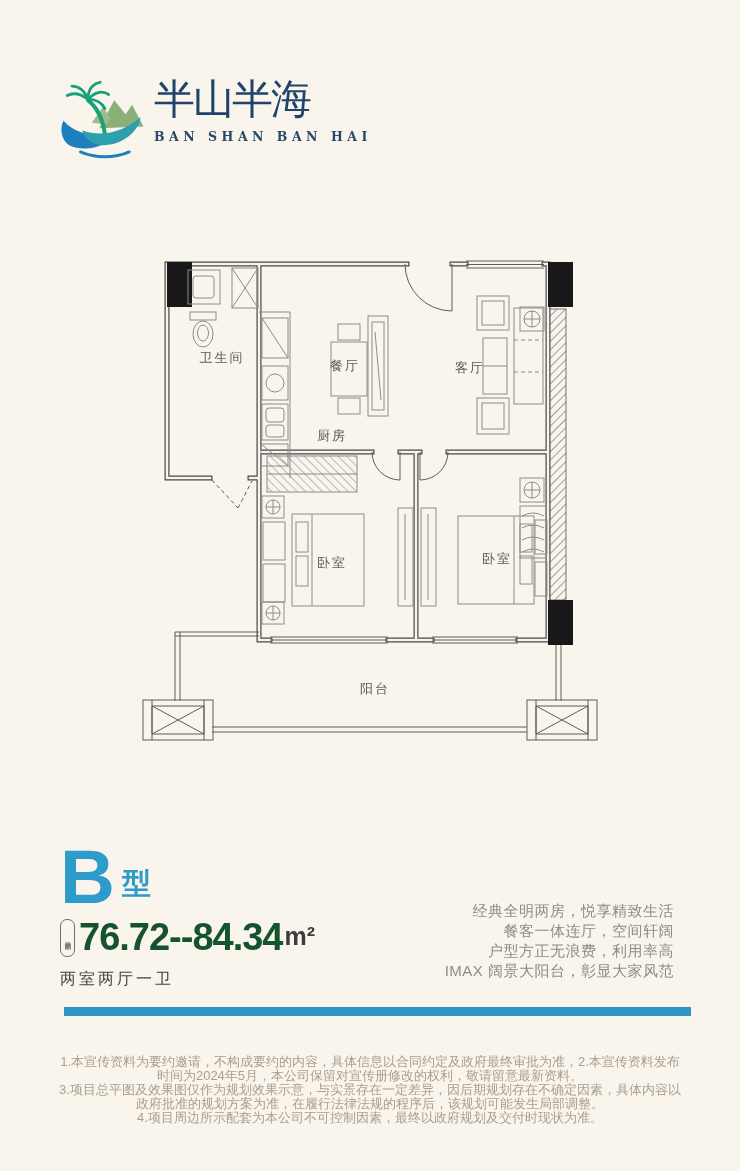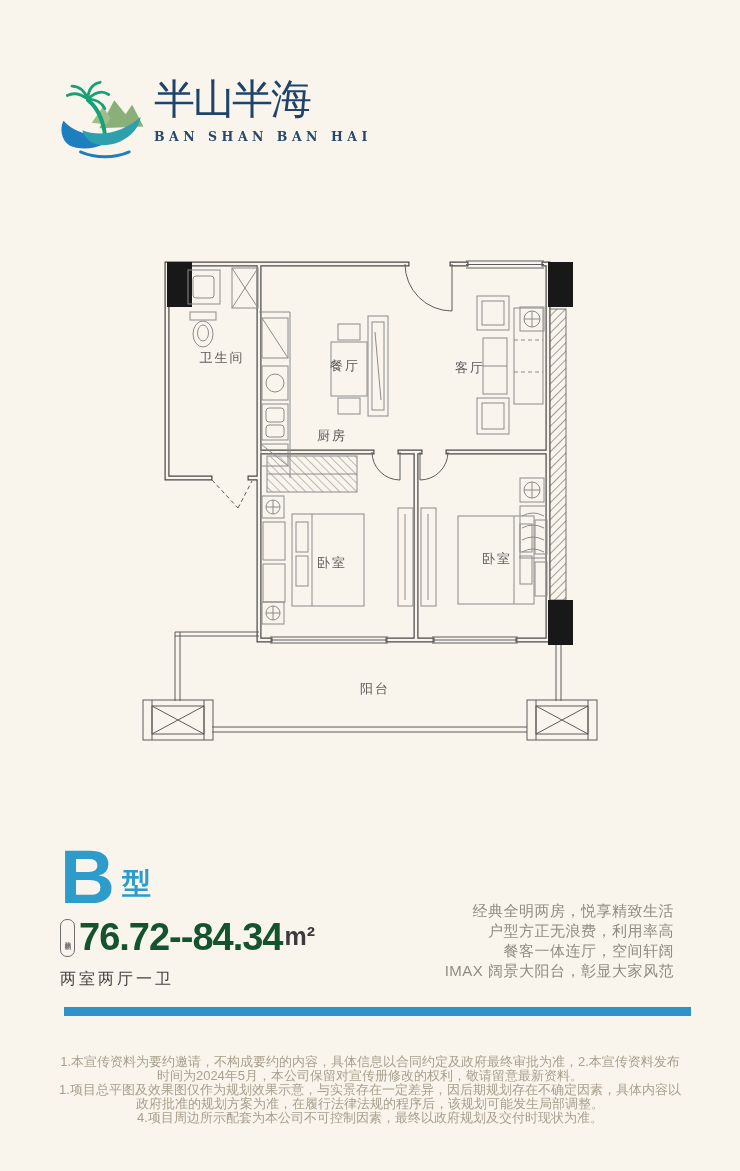--- a/index.html
+++ b/index.html
@@ -226,26 +226,26 @@
         <span>建筑面积</span>
       </div>
       <span class="area-value">76.72--84.34</span>
       <span class="area-unit">m²</span>
     </div>
     <div class="layout-row">两室两厅一卫</div>
   </div>
 
   <div class="points">
     <div>经典全明两房，悦享精致生活</div>
+    <div>餐客一体连厅，空间轩阔</div>
     <div>户型方正无浪费，利用率高</div>
-    <div>餐客一体连厅，空间轩阔</div>
     <div>IMAX 阔景大阳台，彰显大家风范</div>
   </div>
 
   <div class="rule"></div>
 
   <div class="disclaimer">
     <div>1.本宣传资料为要约邀请，不构成要约的内容，具体信息以合同约定及政府最终审批为准，2.本宣传资料发布时间为2024年5月，本公司保留对宣传册修改的权利，敬请留意最新资料。</div>
-    <div>1.项目总平图及效果图仅作为规划效果示意，与实景存在一定差异，因后期规划存在不确定因素，具体内容以政府批准的规划方案为准，在履行法律法规的程序后，该规划可能发生局部调整。</div>
+    <div>3.项目总平图及效果图仅作为规划效果示意，与实景存在一定差异，因后期规划存在不确定因素，具体内容以政府批准的规划方案为准，在履行法律法规的程序后，该规划可能发生局部调整。</div>
     <div>4.项目周边所示配套为本公司不可控制因素，最终以政府规划及交付时现状为准。</div>
   </div>
 
 </div>
 
 </body></html>

